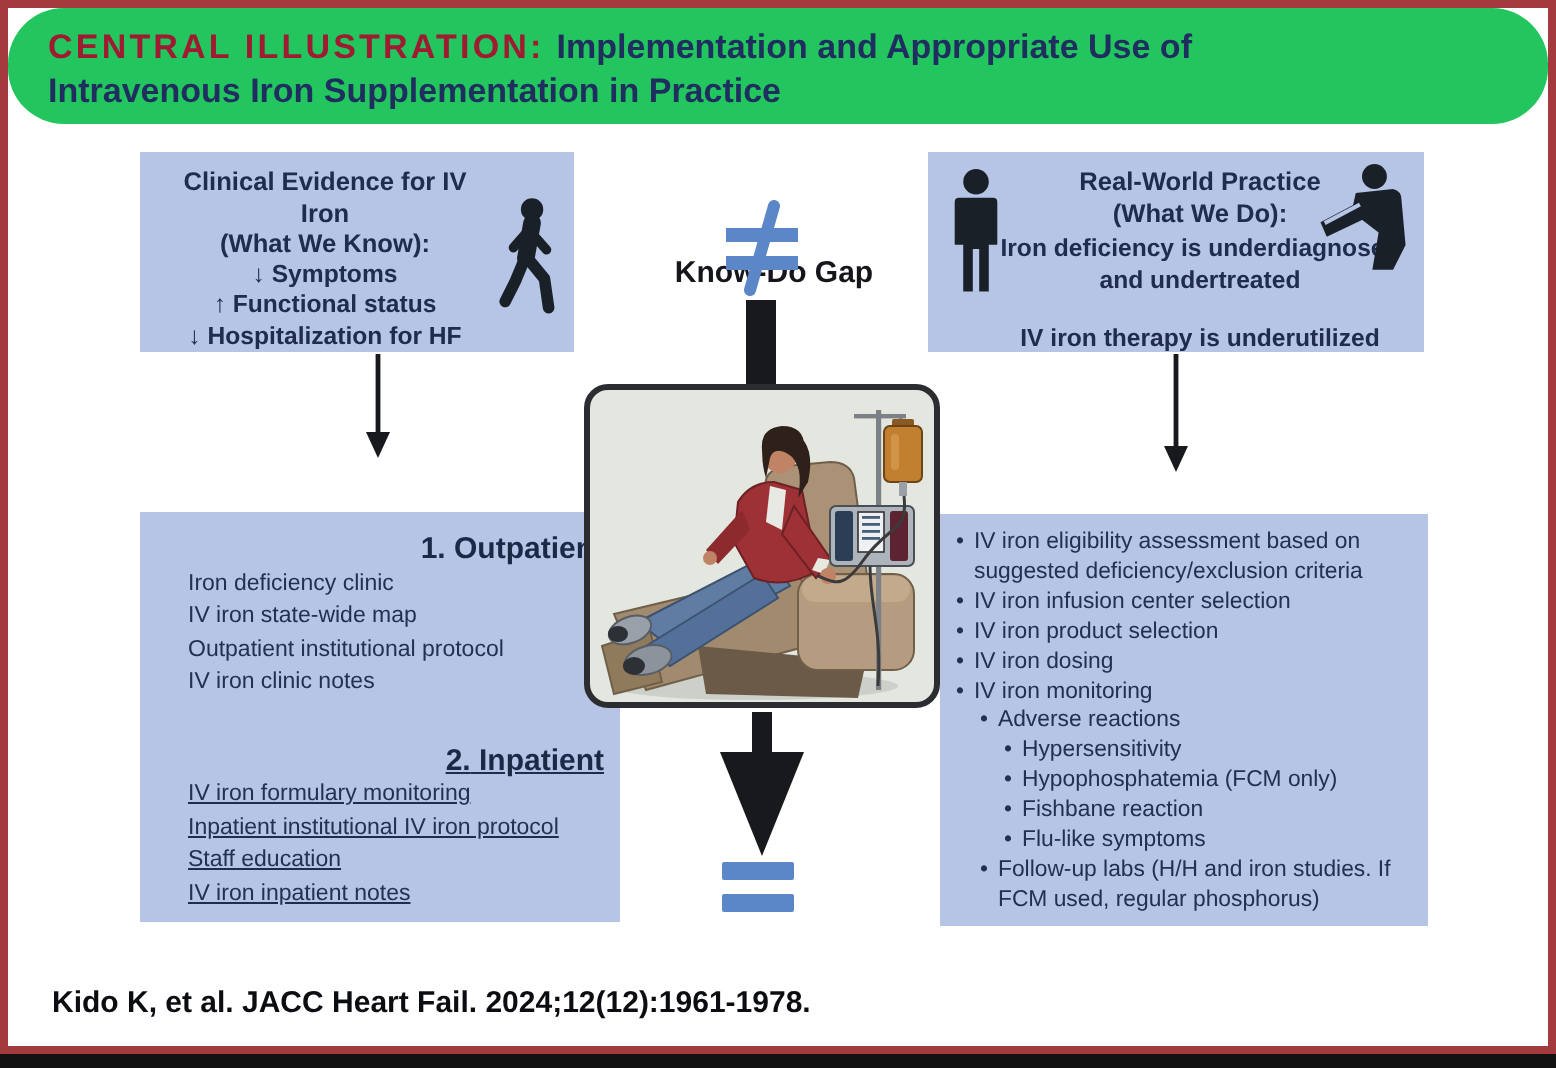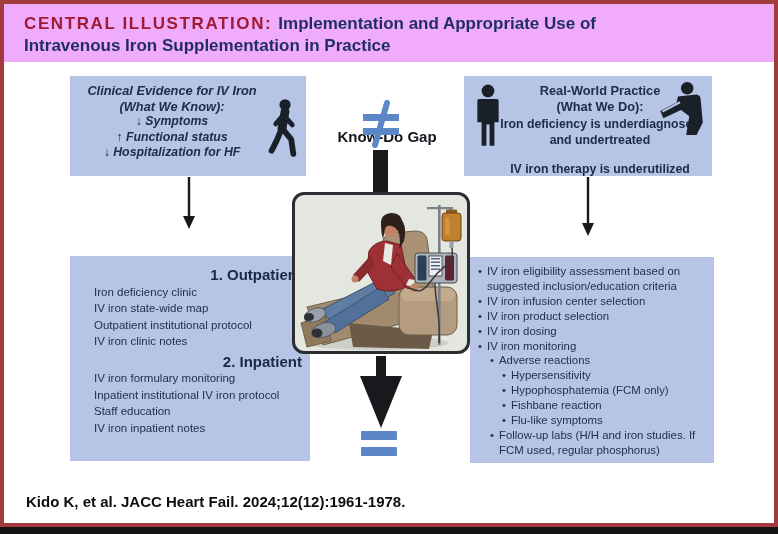--- a/index.html
+++ b/index.html
@@ -4,50 +4,50 @@
 <style>
   * { margin:0; padding:0; box-sizing:border-box; }
   html,body { background:#fff; }
   body { font-family:"Liberation Sans", sans-serif; }
   #frame-outer { position:relative; width:778px; height:534px; background:#121212; }
   #frame { position:absolute; left:0; top:0; right:0; bottom:7px;
            border:4px solid #a33b3e; background:#ffffff; overflow:hidden; }
 
   
   .title-band { position:absolute; left:0; top:0; width:100%; height:58px;
-                background:#f0abfc; padding:9px 0 4px 20px; }
+                background:#22c55e; padding:9px 0 4px 20px;border-radius:28px; }
   .title-line { font-size:17px; font-weight:bold; line-height:22px; color:#1f2e5f; }
   .title-prefix { color:#9e1b32; letter-spacing:1.6px; margin-right:6px; }
 
   
   .bluebox { position:absolute; background:#b6c4e5; color:#202c4e; }
 
-  .box-tl { left:66px; top:72px; width:236px; height:100px; padding:7px 42px 4px 10px;
-            text-align:center;font-style:italic; }
+  .box-tl { left:66px; top:72px; width:217px; height:100px; padding:7px 42px 4px 10px;
+            text-align:center; }
   .box-tl .bt { font-size:12.8px; font-weight:bold; line-height:15.5px; }
   .box-tl .bi { font-size:12.3px; font-weight:bold; line-height:15.5px; }
 
   .box-tr { left:460px; top:72px; width:248px; height:100px; }
   .box-tr .txt { position:absolute; left:32px; right:8px; top:7px; text-align:center; }
   .box-tr .bt { font-size:12.8px; font-weight:bold; line-height:15.5px; }
   .box-tr .bi { font-size:12.3px; font-weight:bold; line-height:15.5px; margin-top:14px; }
   .box-tr .bi-wrap { max-width:212px; margin:3px auto 0 auto; }
 
   .kdg-label { position:absolute; left:306px; top:76px; width:154px; text-align:center;
                font-size:15px; font-weight:bold; color:#14161c;margin-top:48px; }
   .neq-wrap { position:absolute; left:354px; top:96px; width:46px; height:48px; }
   .gap-bar { position:absolute; left:369px; top:146px; width:15px; height:50px; background:#17191c; }
 
   .thin-arrow { position:absolute; }
   .sec-header { position:absolute; text-align:center; font-size:14.5px; font-weight:bold; color:#14161c; }
   .hdr-left { left:66px; top:227px; width:240px;margin-top:28px; }
   .hdr-right { left:466px; top:236px; width:244px; }
 
   .box-bl { left:66px; top:252px; width:240px; height:205px; padding:11px 8px 6px 12px; }
-  .impl-sec + .impl-sec { margin-top:4px; }
+  .impl-sec + .impl-sec { margin-top:23px;text-decoration:underline; }
   .impl-title { font-size:15px; font-weight:bold; line-height:16.5px; color:#1c2946;text-align:right; }
   .impl-item { font-size:11.5px; line-height:16.5px; padding-left:12px; color:#23304f; }
 
   .box-br { left:466px; top:253px; width:244px; height:206px; padding:7px 6px 4px 8px; }
   .au-item { display:flex; font-size:11.4px; line-height:14.9px; color:#23304f; }
   .au-item .blt { width:9px; flex:0 0 9px; }
   .lv0 { padding-left:0; }
   .lv1 { padding-left:12px; }
   .lv2 { padding-left:24px; }
 
@@ -147,21 +147,21 @@
       <div class="impl-item">IV iron formulary monitoring</div>
       <div class="impl-item">Inpatient institutional IV iron protocol</div>
       <div class="impl-item">Staff education</div>
       <div class="impl-item">IV iron inpatient notes</div>
     </div>
   </div>
 
   <div class="bluebox box-br">
     <div class="au-item lv0">
           <span class="blt">•</span>
-          <span>IV iron eligibility assessment based on suggested inclusion/education criteria</span>
+          <span>IV iron eligibility assessment based on suggested deficiency/exclusion criteria</span>
         </div>
     <div class="au-item lv0">
           <span class="blt">•</span>
           <span>IV iron infusion center selection</span>
         </div>
     <div class="au-item lv0">
           <span class="blt">•</span>
           <span>IV iron product selection</span>
         </div>
     <div class="au-item lv0">

